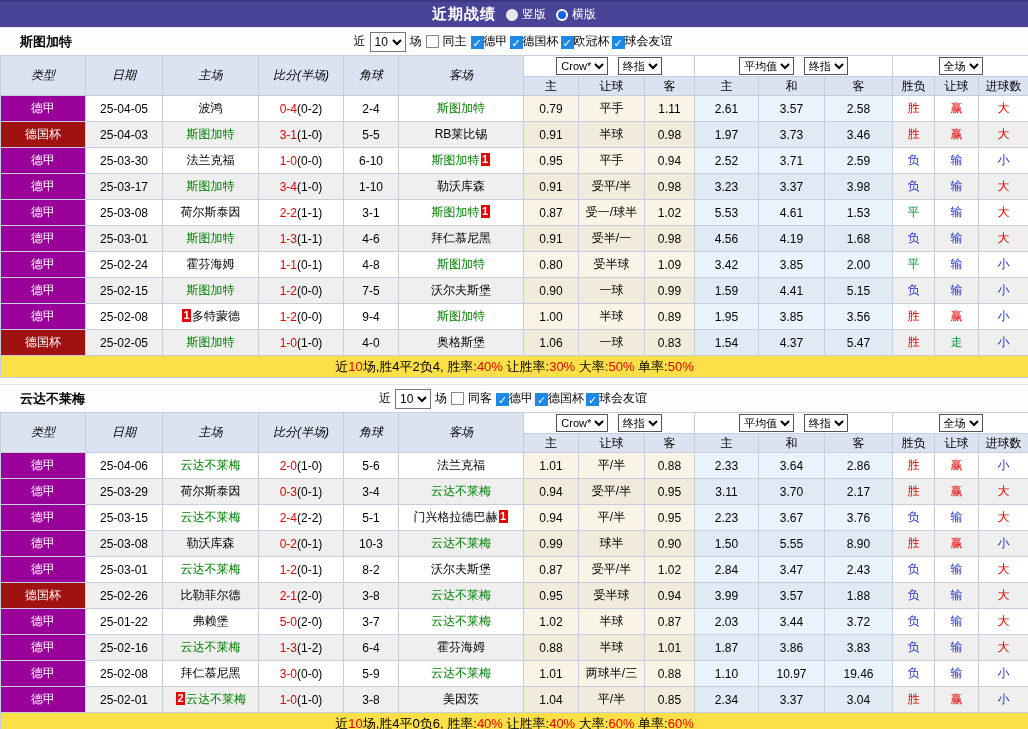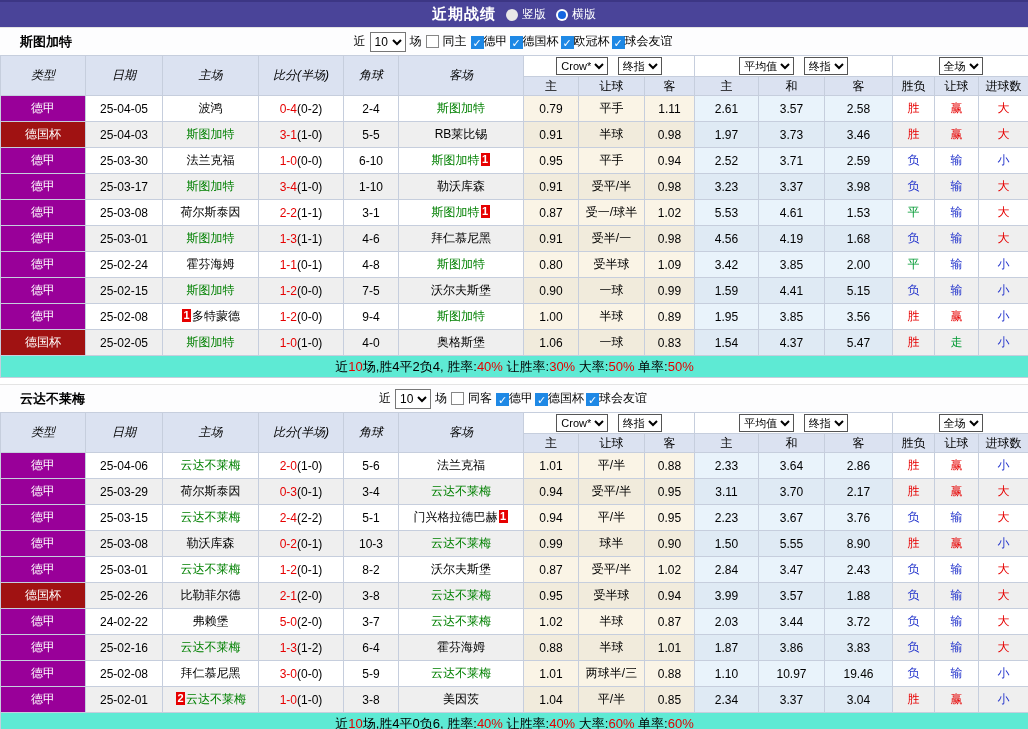--- a/index.html
+++ b/index.html
@@ -57,21 +57,21 @@
   tbody td.euro{background:var(--euro_bg);}
   tbody tr.even td.euro{background:var(--euro_alt_bg);}
   td.league{color:#fff;}
   .name.green{color:var(--team_green);}
   .ft{color:var(--red);}
   .ht{color:#000;}
   .badge{
     display:inline-block;background:var(--red);color:#fff;font-size:11px;font-weight:bold;
     line-height:13px;min-width:9px;padding:0 1px;margin:0 1px;vertical-align:1px;
   }
-  tfoot td{height:22px;background:#5eead4;text-align:center;font-size:13px;}
+  tfoot td{height:22px;background:#fde047;text-align:center;font-size:13px;}
   tfoot .red{color:var(--red);}
 </style>
 </head>
 <body>
 
 <div class="topbar">
   <span class="title">近期战绩</span>
   <span class="radio-opt">
     <span class="rdot"></span>
     <span>竖版</span>
@@ -485,21 +485,21 @@
             <td class="asian">0.94</td>
             <td class="euro">3.99</td>
             <td class="euro">3.57</td>
             <td class="euro">1.88</td>
             <td class="res" style="color: rgb(34, 51, 204);">负</td>
             <td class="res" style="color: rgb(34, 51, 204);">输</td>
             <td class="res" style="color: rgb(230, 0, 0);">大</td>
           </tr>
           <tr>
             <td class="league" style="background: rgb(153, 0, 153);">德甲</td>
-            <td>24-02-22</td>
+            <td>25-01-22</td>
             <td><span class="name">弗赖堡</span></td>
             <td><span class="ft">5-0</span><span class="ht">(2-0)</span></td>
             <td>3-7</td>
             <td><span class="name green">云达不莱梅</span></td>
             <td class="asian">1.02</td>
             <td class="asian">半球</td>
             <td class="asian">0.87</td>
             <td class="euro">2.03</td>
             <td class="euro">3.44</td>
             <td class="euro">3.72</td>

